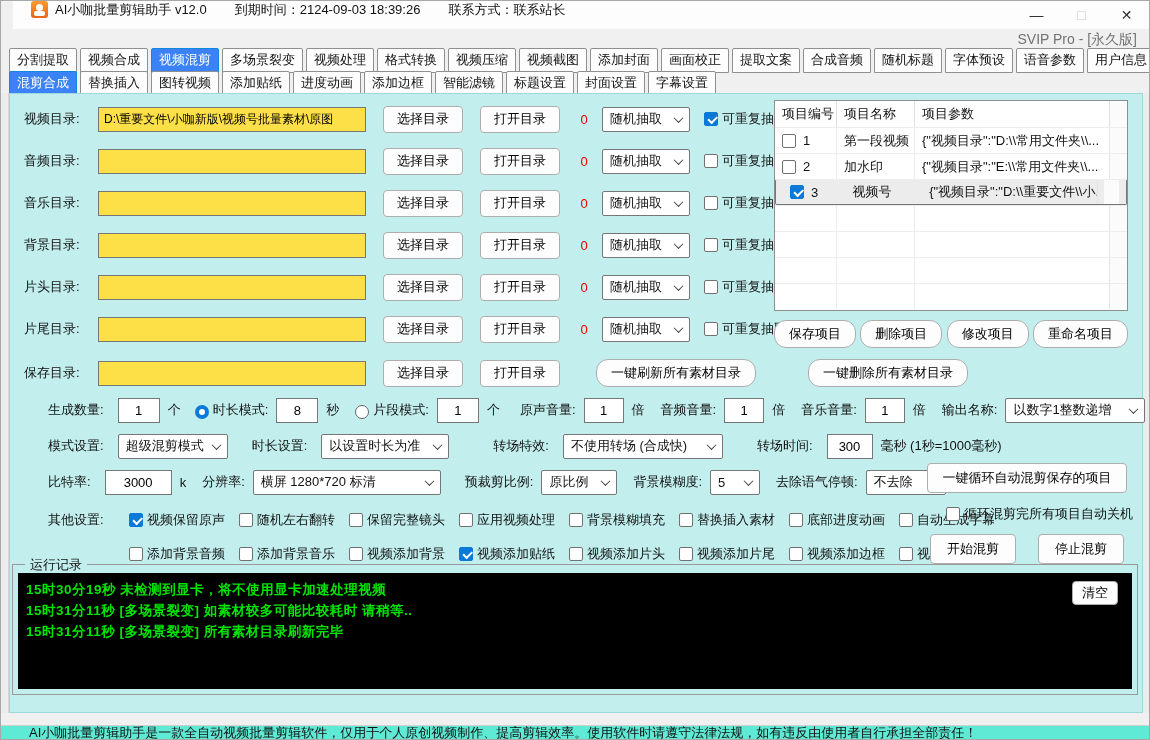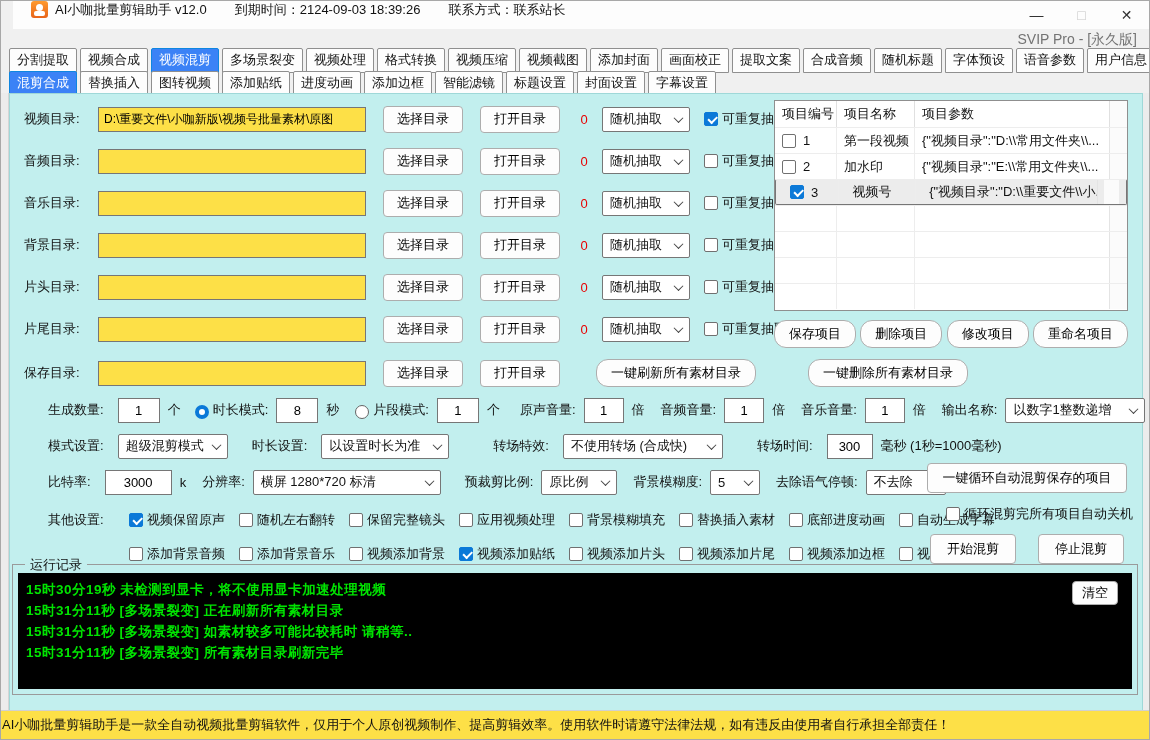--- a/index.html
+++ b/index.html
@@ -66,21 +66,21 @@
   .rgrp{display:inline-flex;align-items:flex-end;gap:4px;}
   
   .actioncol .bigbtn2{position:absolute;height:30px;background:#fdfdfd;border:1px solid #adadad;border-radius:4px;font-size:13px;padding:0 10px;}
   
   .loggroup{position:absolute;left:2px;top:470px;width:1126px;height:131px;border:1px solid #9a9a9a;}
   .loglegend{position:absolute;left:12px;top:-9px;background:#c2efee;padding:0 5px;font-size:13px;}
   .logbox{position:absolute;left:5px;top:8px;right:5px;bottom:5px;background:#000;overflow:hidden;padding:6px 8px;}
   .logline{color:#00e400;font-weight:bold;font-size:13.5px;line-height:21px;letter-spacing:0.5px;white-space:nowrap;}
   .clearbtn{position:absolute;top:8px;right:14px;height:24px;padding:0 9px;background:#fdfdfd;border:1px solid #adadad;border-radius:4px;font-size:13px;}
   
-  .statusbar{position:absolute;left:0;right:0;bottom:0;height:29px;background:#fde047;border-top:1px solid #d0d0d0;display:flex;align-items:center;padding-left:1px;font-size:13px;}
+  .statusbar{position:absolute;left:0;right:0;bottom:0;height:14px;background:#5eead4;border-top:1px solid #d0d0d0;display:flex;align-items:center;padding-left:28px;font-size:13px;}
 </style>
 </head>
 <body>
 
 <div class="titlebar">
   <span class="appicon"></span>
   <span class="title">AI小咖批量剪辑助手 v12.0</span>
   <span class="tmeta">到期时间：2124-09-03 18:39:26</span>
   <span class="tmeta">联系方式：联系站长</span>
   <span class="winbtns">
@@ -459,21 +459,20 @@
         <span>循环混剪完所有项目自动关机</span>
       </span>
     <button class="bigbtn2" style="left:920px;top:440px;width:86px;">开始混剪</button>
     <button class="bigbtn2" style="left:1028px;top:440px;width:86px;">停止混剪</button>
   </div>
 
   <div class="loggroup">
     <span class="loglegend">运行记录</span>
     <div class="logbox">
       <div class="logline">15时30分19秒  未检测到显卡，将不使用显卡加速处理视频</div>
-      <div class="logline">15时31分11秒 [多场景裂变] 正在刷新所有素材目录</div>
       <div class="logline">15时31分11秒 [多场景裂变] 如素材较多可能比较耗时 请稍等..</div>
       <div class="logline">15时31分11秒 [多场景裂变] 所有素材目录刷新完毕</div>
       <button class="clearbtn">清空</button>
     </div>
   </div>
 
 </div>
 
 <div class="statusbar">
   <span>AI小咖批量剪辑助手是一款全自动视频批量剪辑软件，仅用于个人原创视频制作、提高剪辑效率。使用软件时请遵守法律法规，如有违反由使用者自行承担全部责任！</span>

